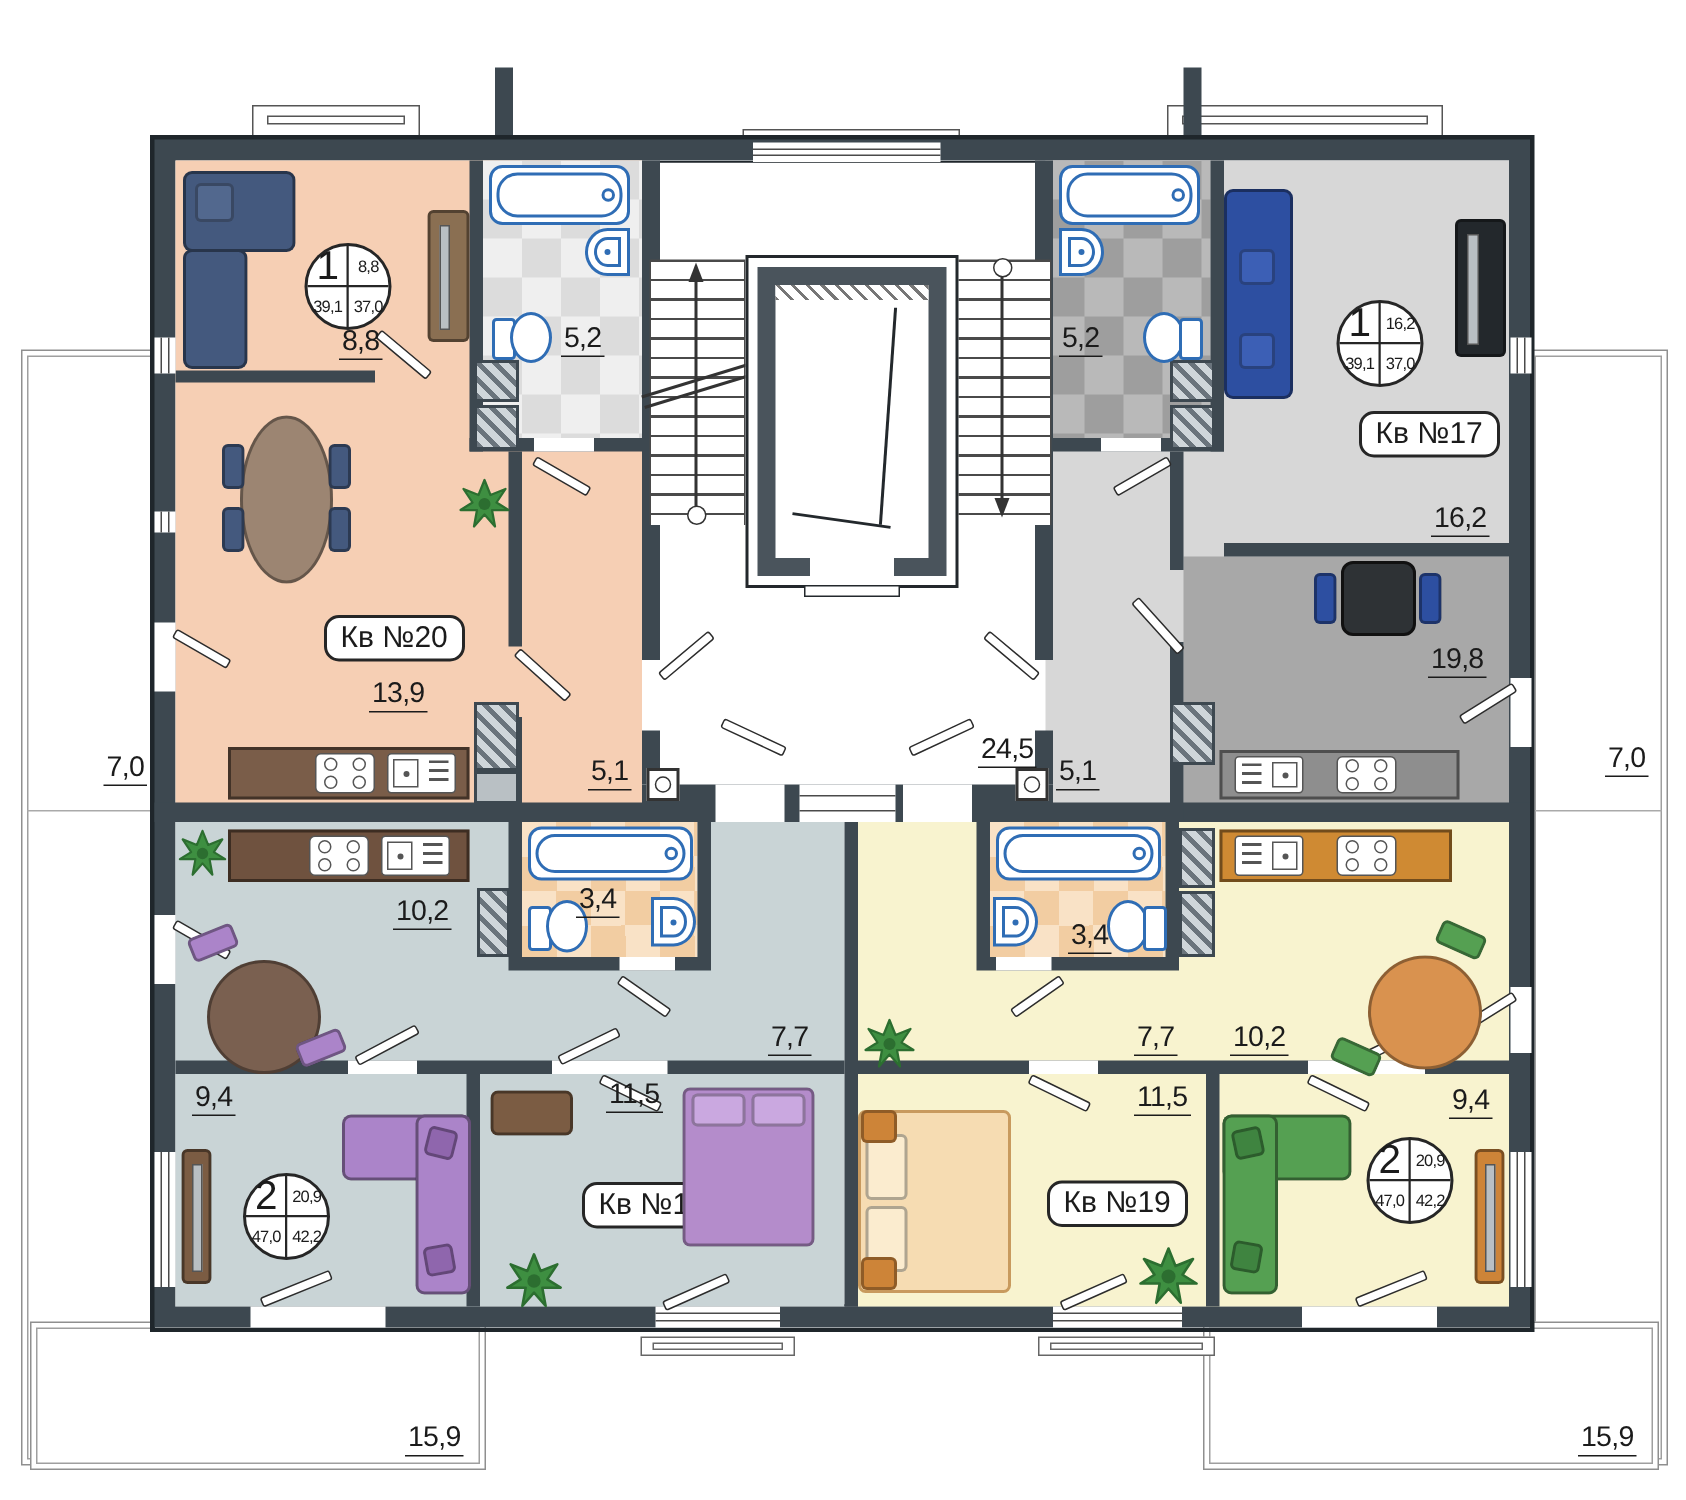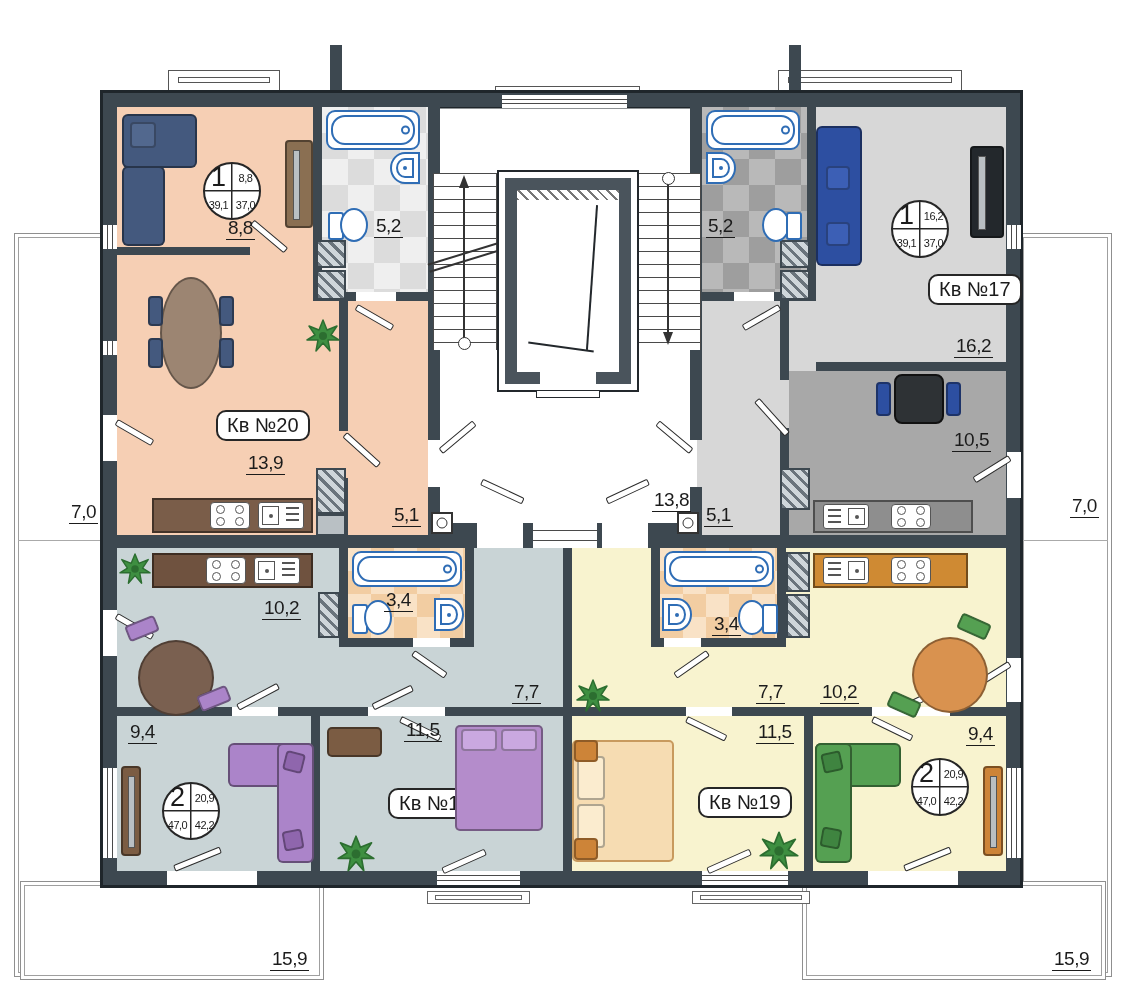--- a/index.html
+++ b/index.html
@@ -192,21 +192,21 @@
   <div class="abs" style="left:505px;top:178px;width:126px;height:206px;background:#4a545c;"></div>
   <div class="abs" style="left:517px;top:190px;width:102px;height:182px;background:#fff;"></div>
   <div class="abs" style="left:517px;top:190px;width:102px;height:10px;background:repeating-linear-gradient(45deg,#777 0 2px,#fff 2px 7px);"></div>
   <div class="abs" style="left:540px;top:370px;width:56px;height:22px;background:#fff;"></div>
   <div class="abs" style="left:536px;top:390px;width:64px;height:8px;background:#fff;border:1.5px solid #23282c;box-sizing:border-box;"></div>
   <div class="elev-line" style="left:591px;top:205px;width:2px;height:145px;transform:rotate(4deg);"></div>
   <div class="elev-line" style="left:528px;top:346px;width:66px;height:2px;transform:rotate(8deg);"></div>
 
   <div class="ventbox" style="left:431px;top:512px;width:22px;height:22px;"></div>
   <div class="ventbox" style="left:677px;top:512px;width:22px;height:22px;"></div>
-  <div class="arealbl" style="left:652px;top:490px;">13,8</div>
+  <div class="arealbl" style="left:652px;top:490px;">24,5</div>
 
   <div class="win-h" style="left:502px;top:95px;width:125px;height:13px;"></div>
 
   <div class="win-v" style="left:103px;top:225px;width:14px;height:24px;"></div>
   <div class="win-v" style="left:103px;top:341px;width:14px;height:14px;"></div>
   <div class="abs" style="left:103px;top:415px;width:14px;height:46px;background:#fff;"></div>
   <div class="abs" style="left:103px;top:610px;width:14px;height:46px;background:#fff;"></div>
   <div class="win-v" style="left:103px;top:768px;width:14px;height:90px;"></div>
   <div class="win-v" style="left:1007px;top:225px;width:14px;height:24px;"></div>
   <div class="abs" style="left:1007px;top:452px;width:14px;height:46px;background:#fff;"></div>
@@ -296,26 +296,26 @@
   <div class="cushion" style="left:826px;top:166px;width:24px;height:24px;background:#3c5fb5;"></div>
   <div class="cushion" style="left:826px;top:222px;width:24px;height:24px;background:#3c5fb5;"></div>
   <div class="tvstand" style="left:970px;top:146px;width:34px;height:92px;background:#23282c;"></div>
   <div class="screenline" style="left:978px;top:156px;width:6px;height:72px;"></div>
   <div class="circle" style="left:891px;top:200px;">
     <span class="big">1</span>
     <span class="sm">16,2</span>
     <span class="sm">39,1</span>
     <span class="sm">37,0</span>
   </div>
-  <div class="tag" style="left:928px;top:274px;">Кв №17</div>
+  <div class="tag" style="left:906px;top:274px;">Кв №17</div>
   <div class="arealbl" style="left:954px;top:336px;">16,2</div>
   <div class="abs" style="left:894px;top:374px;width:50px;height:50px;background:#2e3235;border:2px solid #111;border-radius:8px;box-sizing:border-box;"></div>
   <div class="chair" style="left:876px;top:382px;width:15px;height:34px;background:var(--sofa_royal);"></div>
   <div class="chair" style="left:946px;top:382px;width:15px;height:34px;background:var(--sofa_royal);"></div>
-  <div class="arealbl" style="left:952px;top:430px;">10,5</div>
+  <div class="arealbl" style="left:952px;top:430px;">19,8</div>
   <div class="counter" style="left:813px;top:500px;width:160px;height:33px;background:var(--counter_gray);">
     <div class="sinkicon" style="width:46px;height:25px;margin-left:8px;">
         <span class="lines"></span>
         <span class="basin"></span>
       </div>
     <div class="stove" style="width:40px;height:25px;margin-left:22px;">
         <i></i>
         <i></i>
         <i></i>
         <i></i>

